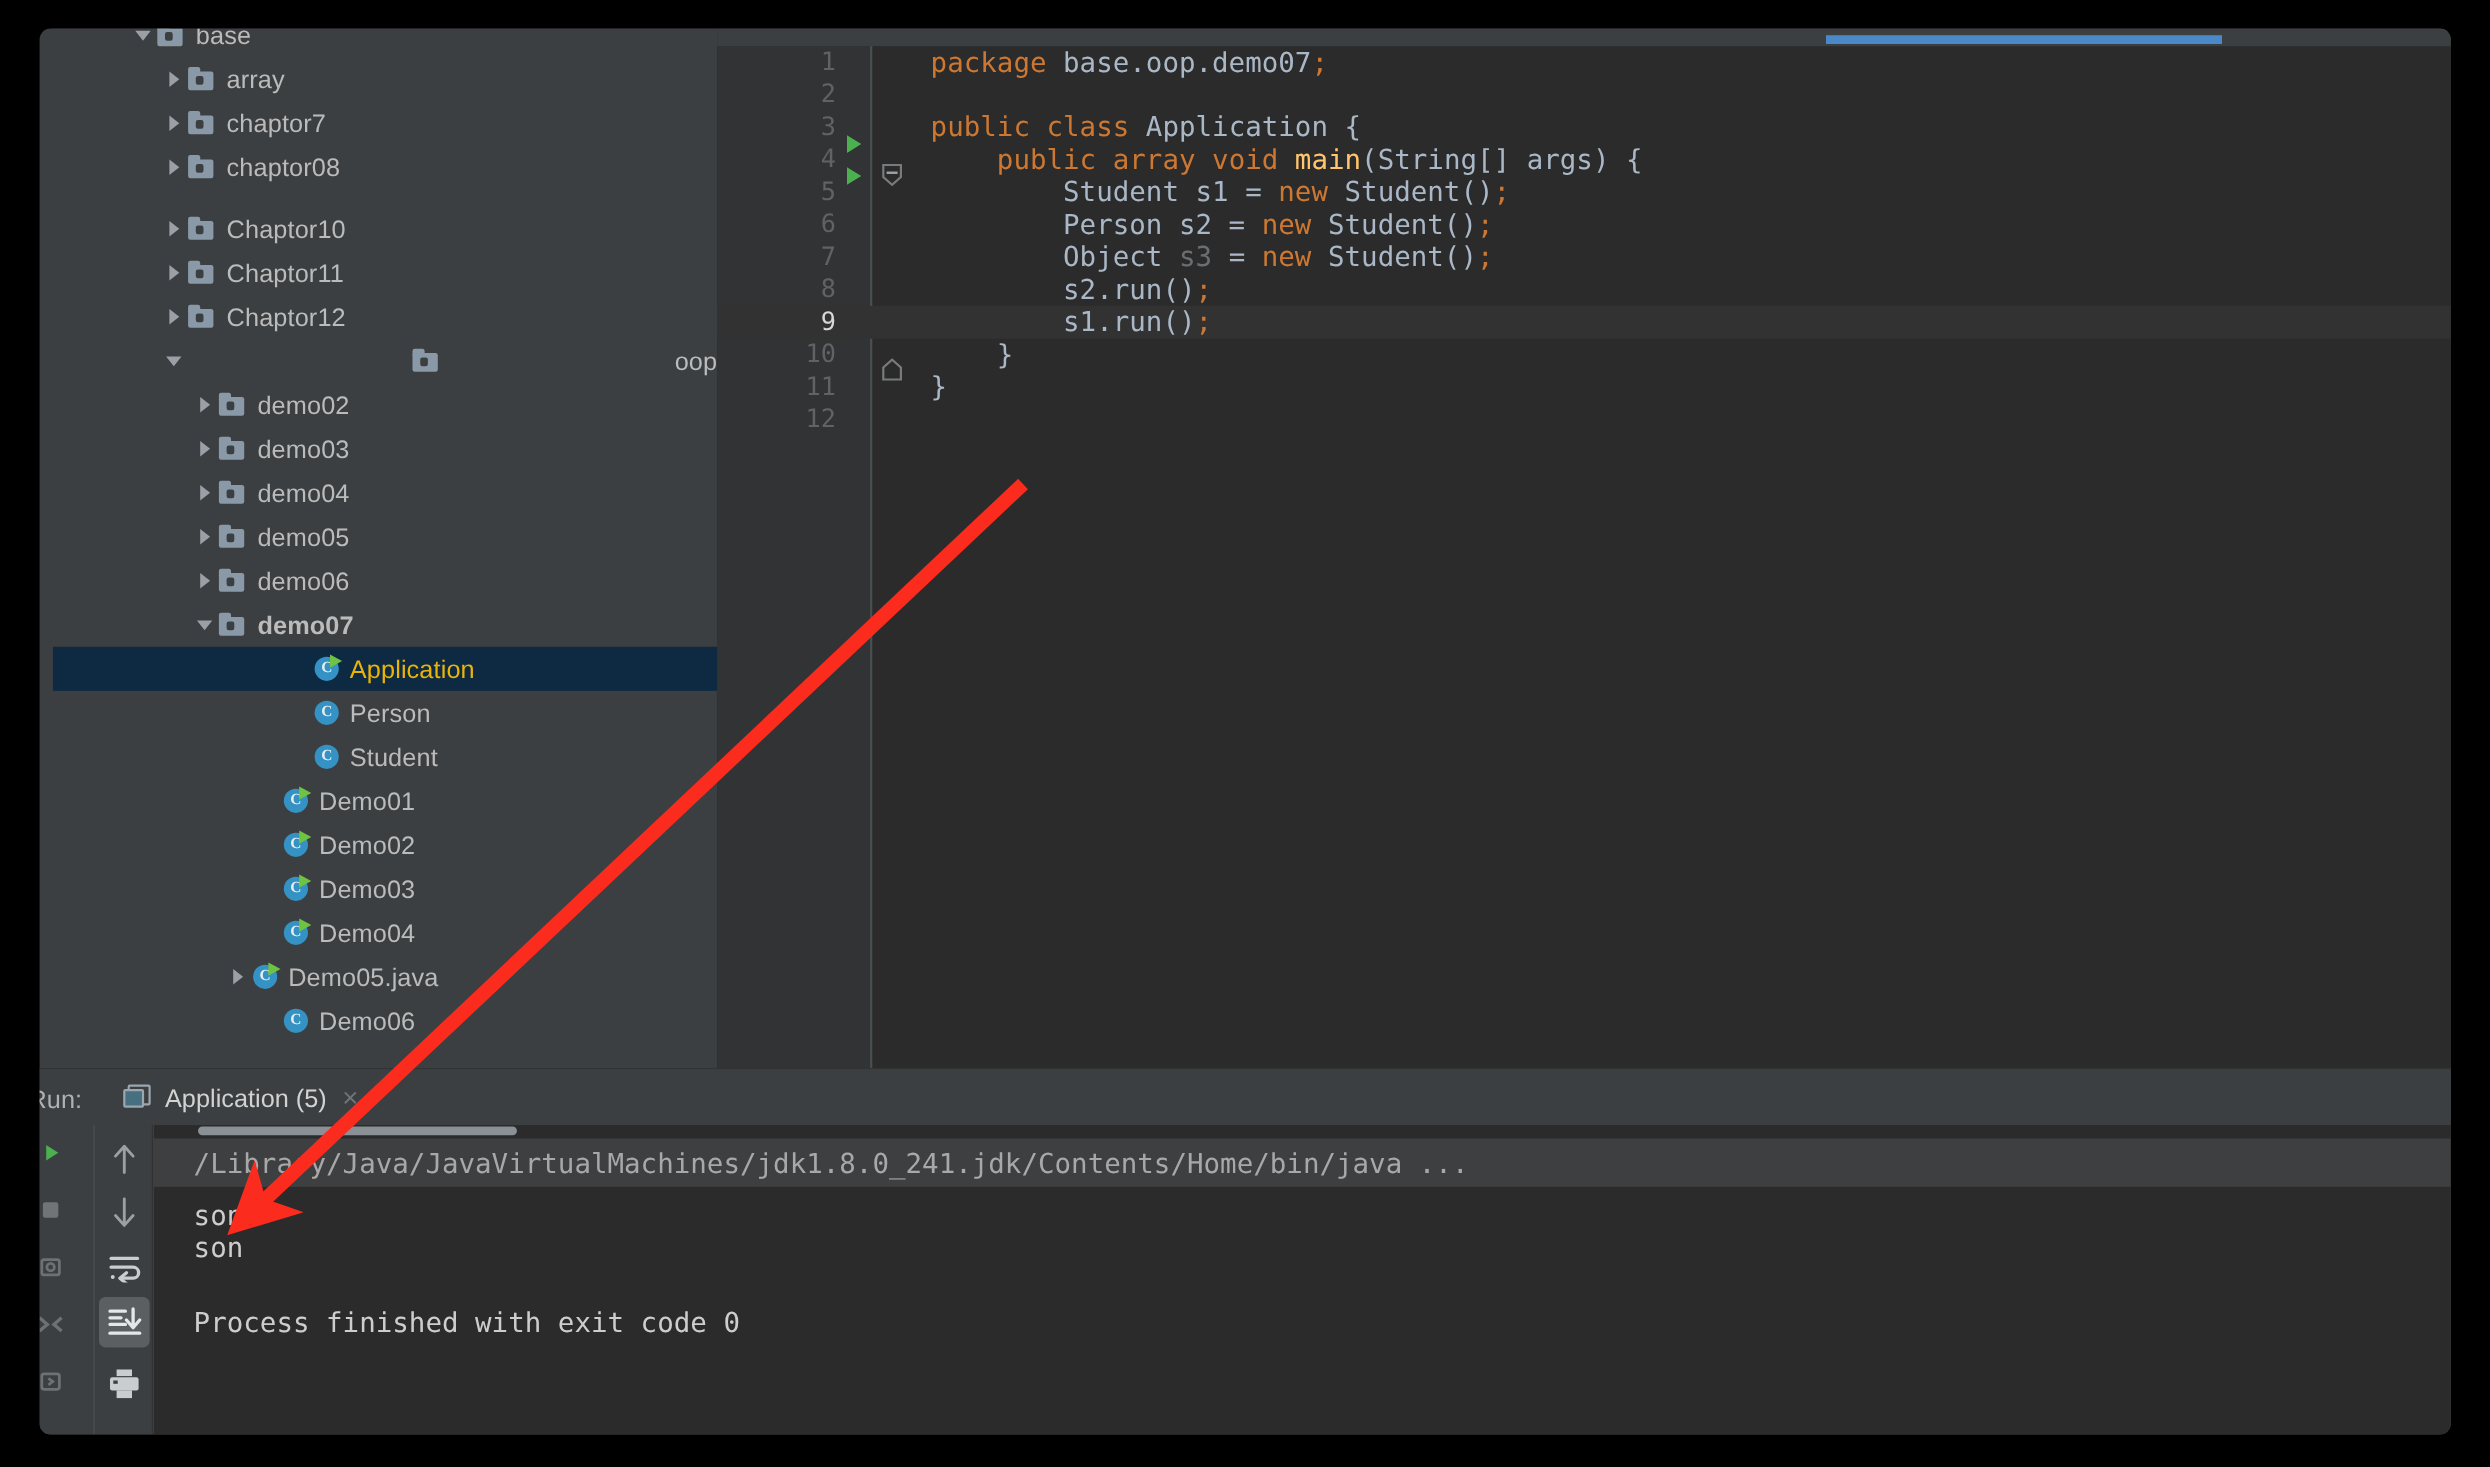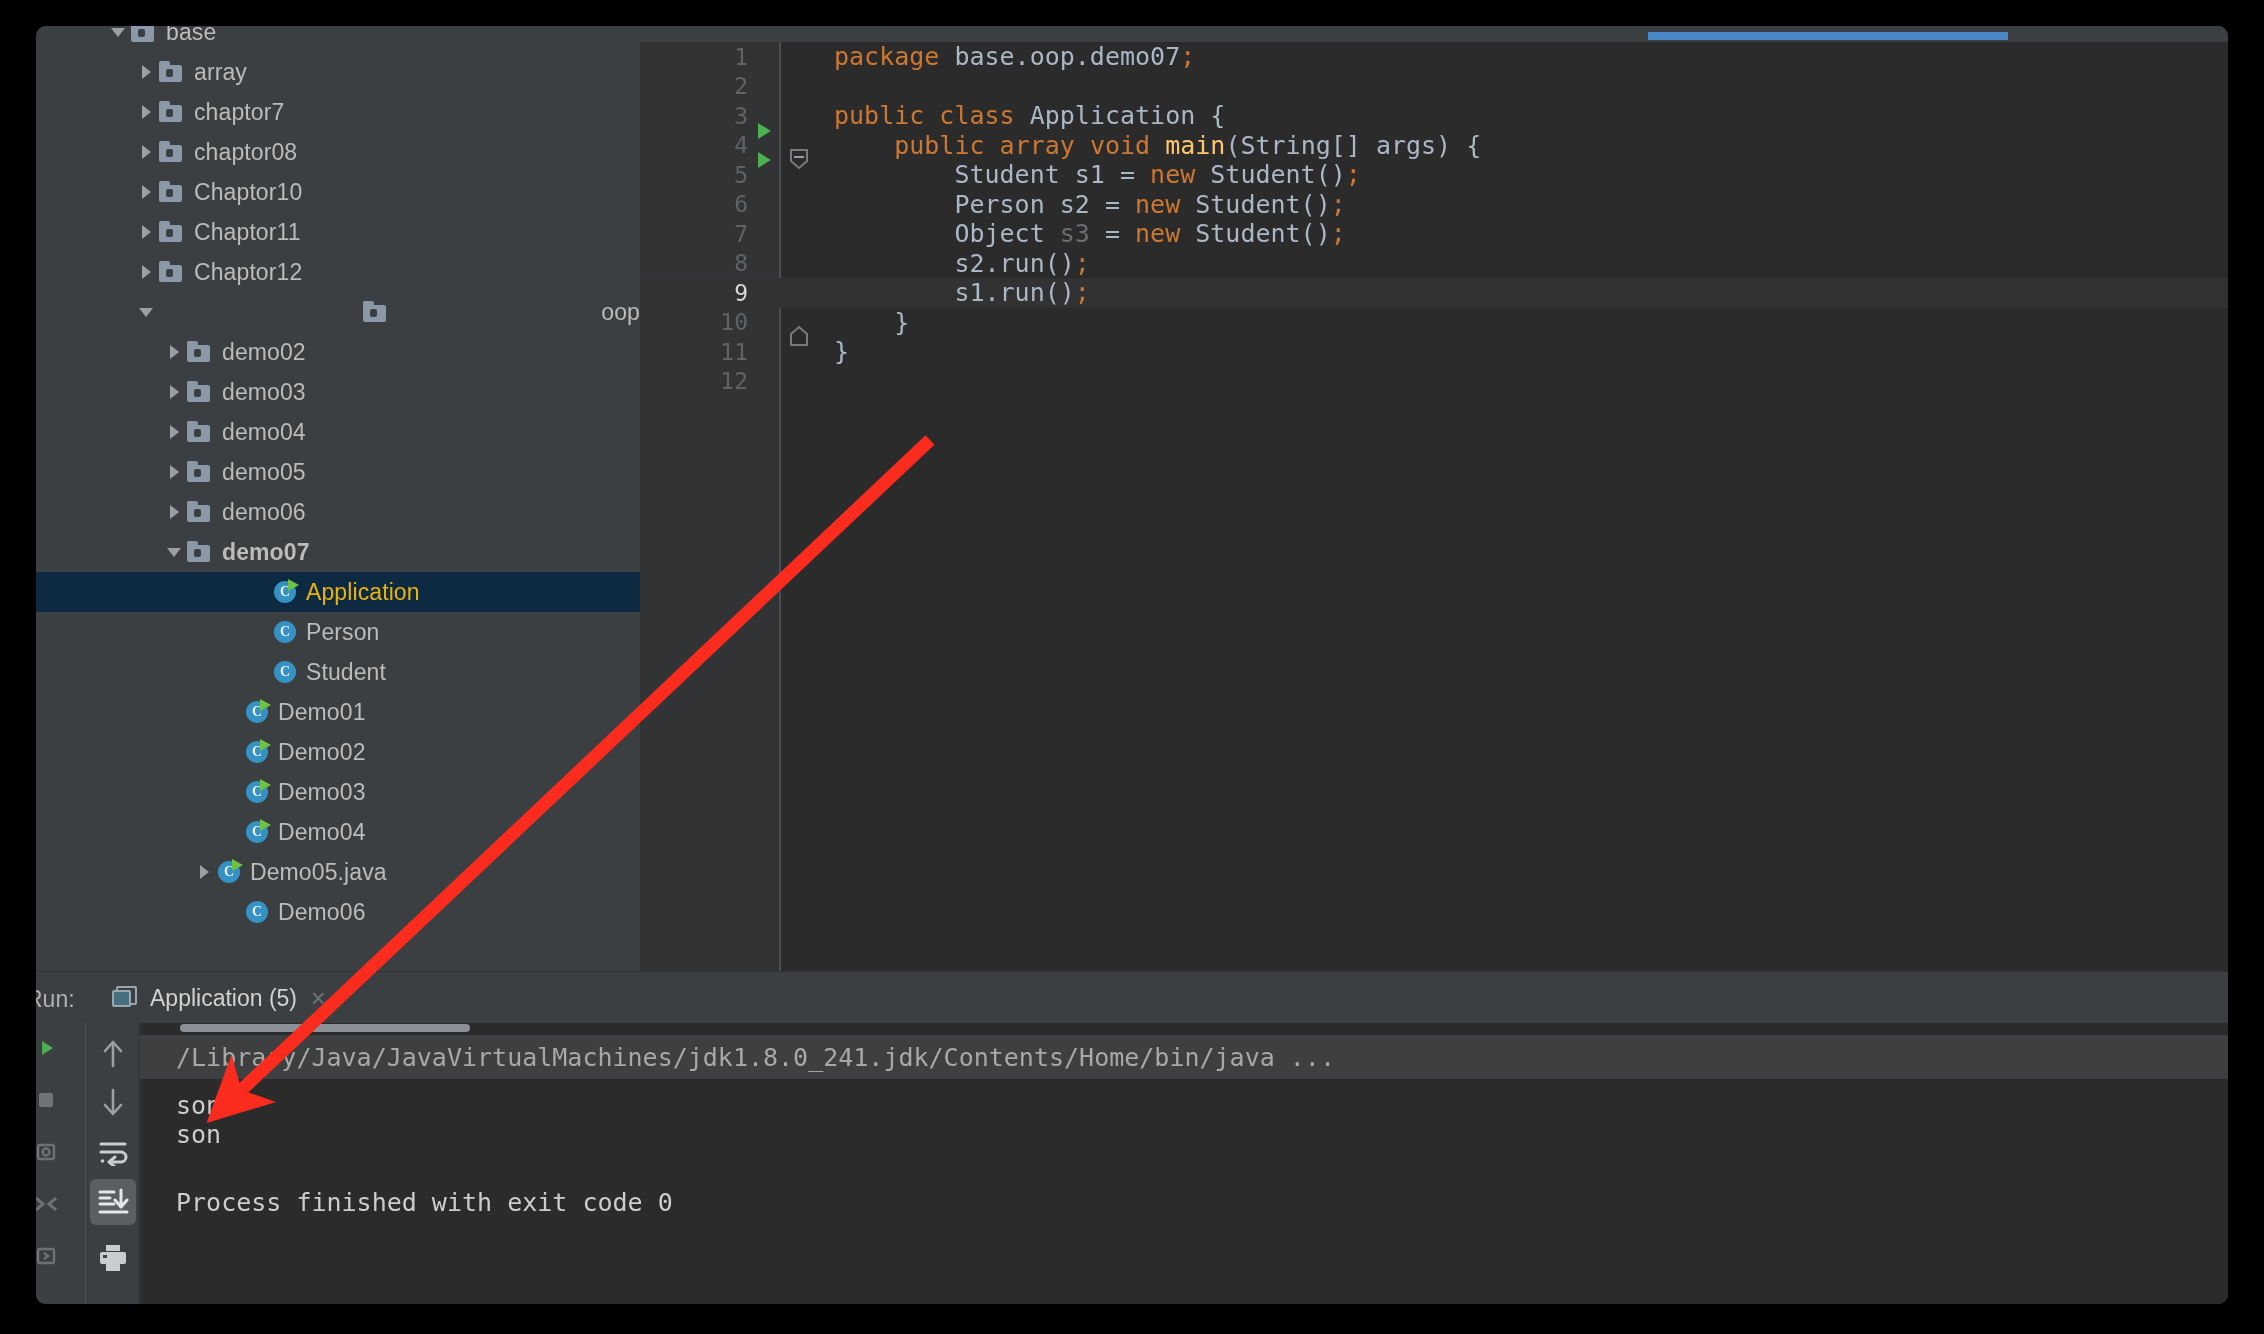--- a/index.html
+++ b/index.html
@@ -17,21 +17,21 @@
     position: absolute;
     left: 36px; top: 26px;
     width: 2192px; height: 1278px;
     background: #3c3f41;
     border-radius: 10px;
     overflow: hidden;
   }
 
   
   .upper {
-    position: absolute; left: 0; top: 0;
+    position: absolute; left: 12px; top: 0;
     width: 1997px; height: 945px; padding-left: 14px;
   }
 
   .tree-pane {
     position: absolute; left: 0; top: 0;
     width: 604px; height: 945px;
     background: #3c3f41;
     overflow: hidden;
   }
   .tree-inner { position: absolute; left: 0; top: -14px; width: 604px; }
@@ -339,21 +339,21 @@
               </span>
               <span class="tree-label">chaptor7</span>
             </div>
             <div class="tree-row" style="padding-left: 100px;">
               <span class="tw collapsed"></span>
               <span class="folder-icon">
                 <span class="folder-dot"></span>
               </span>
               <span class="tree-label">chaptor08</span>
             </div>
-            <div class="tree-row" style="padding-left: 100px;">
+            <div class="tree-row" style="padding-left: 100px; margin-top: 16px;">
               <span class="tw collapsed"></span>
               <span class="folder-icon">
                 <span class="folder-dot"></span>
               </span>
               <span class="tree-label">Chaptor10</span>
             </div>
             <div class="tree-row" style="padding-left: 100px;">
               <span class="tw collapsed"></span>
               <span class="folder-icon">
                 <span class="folder-dot"></span>

